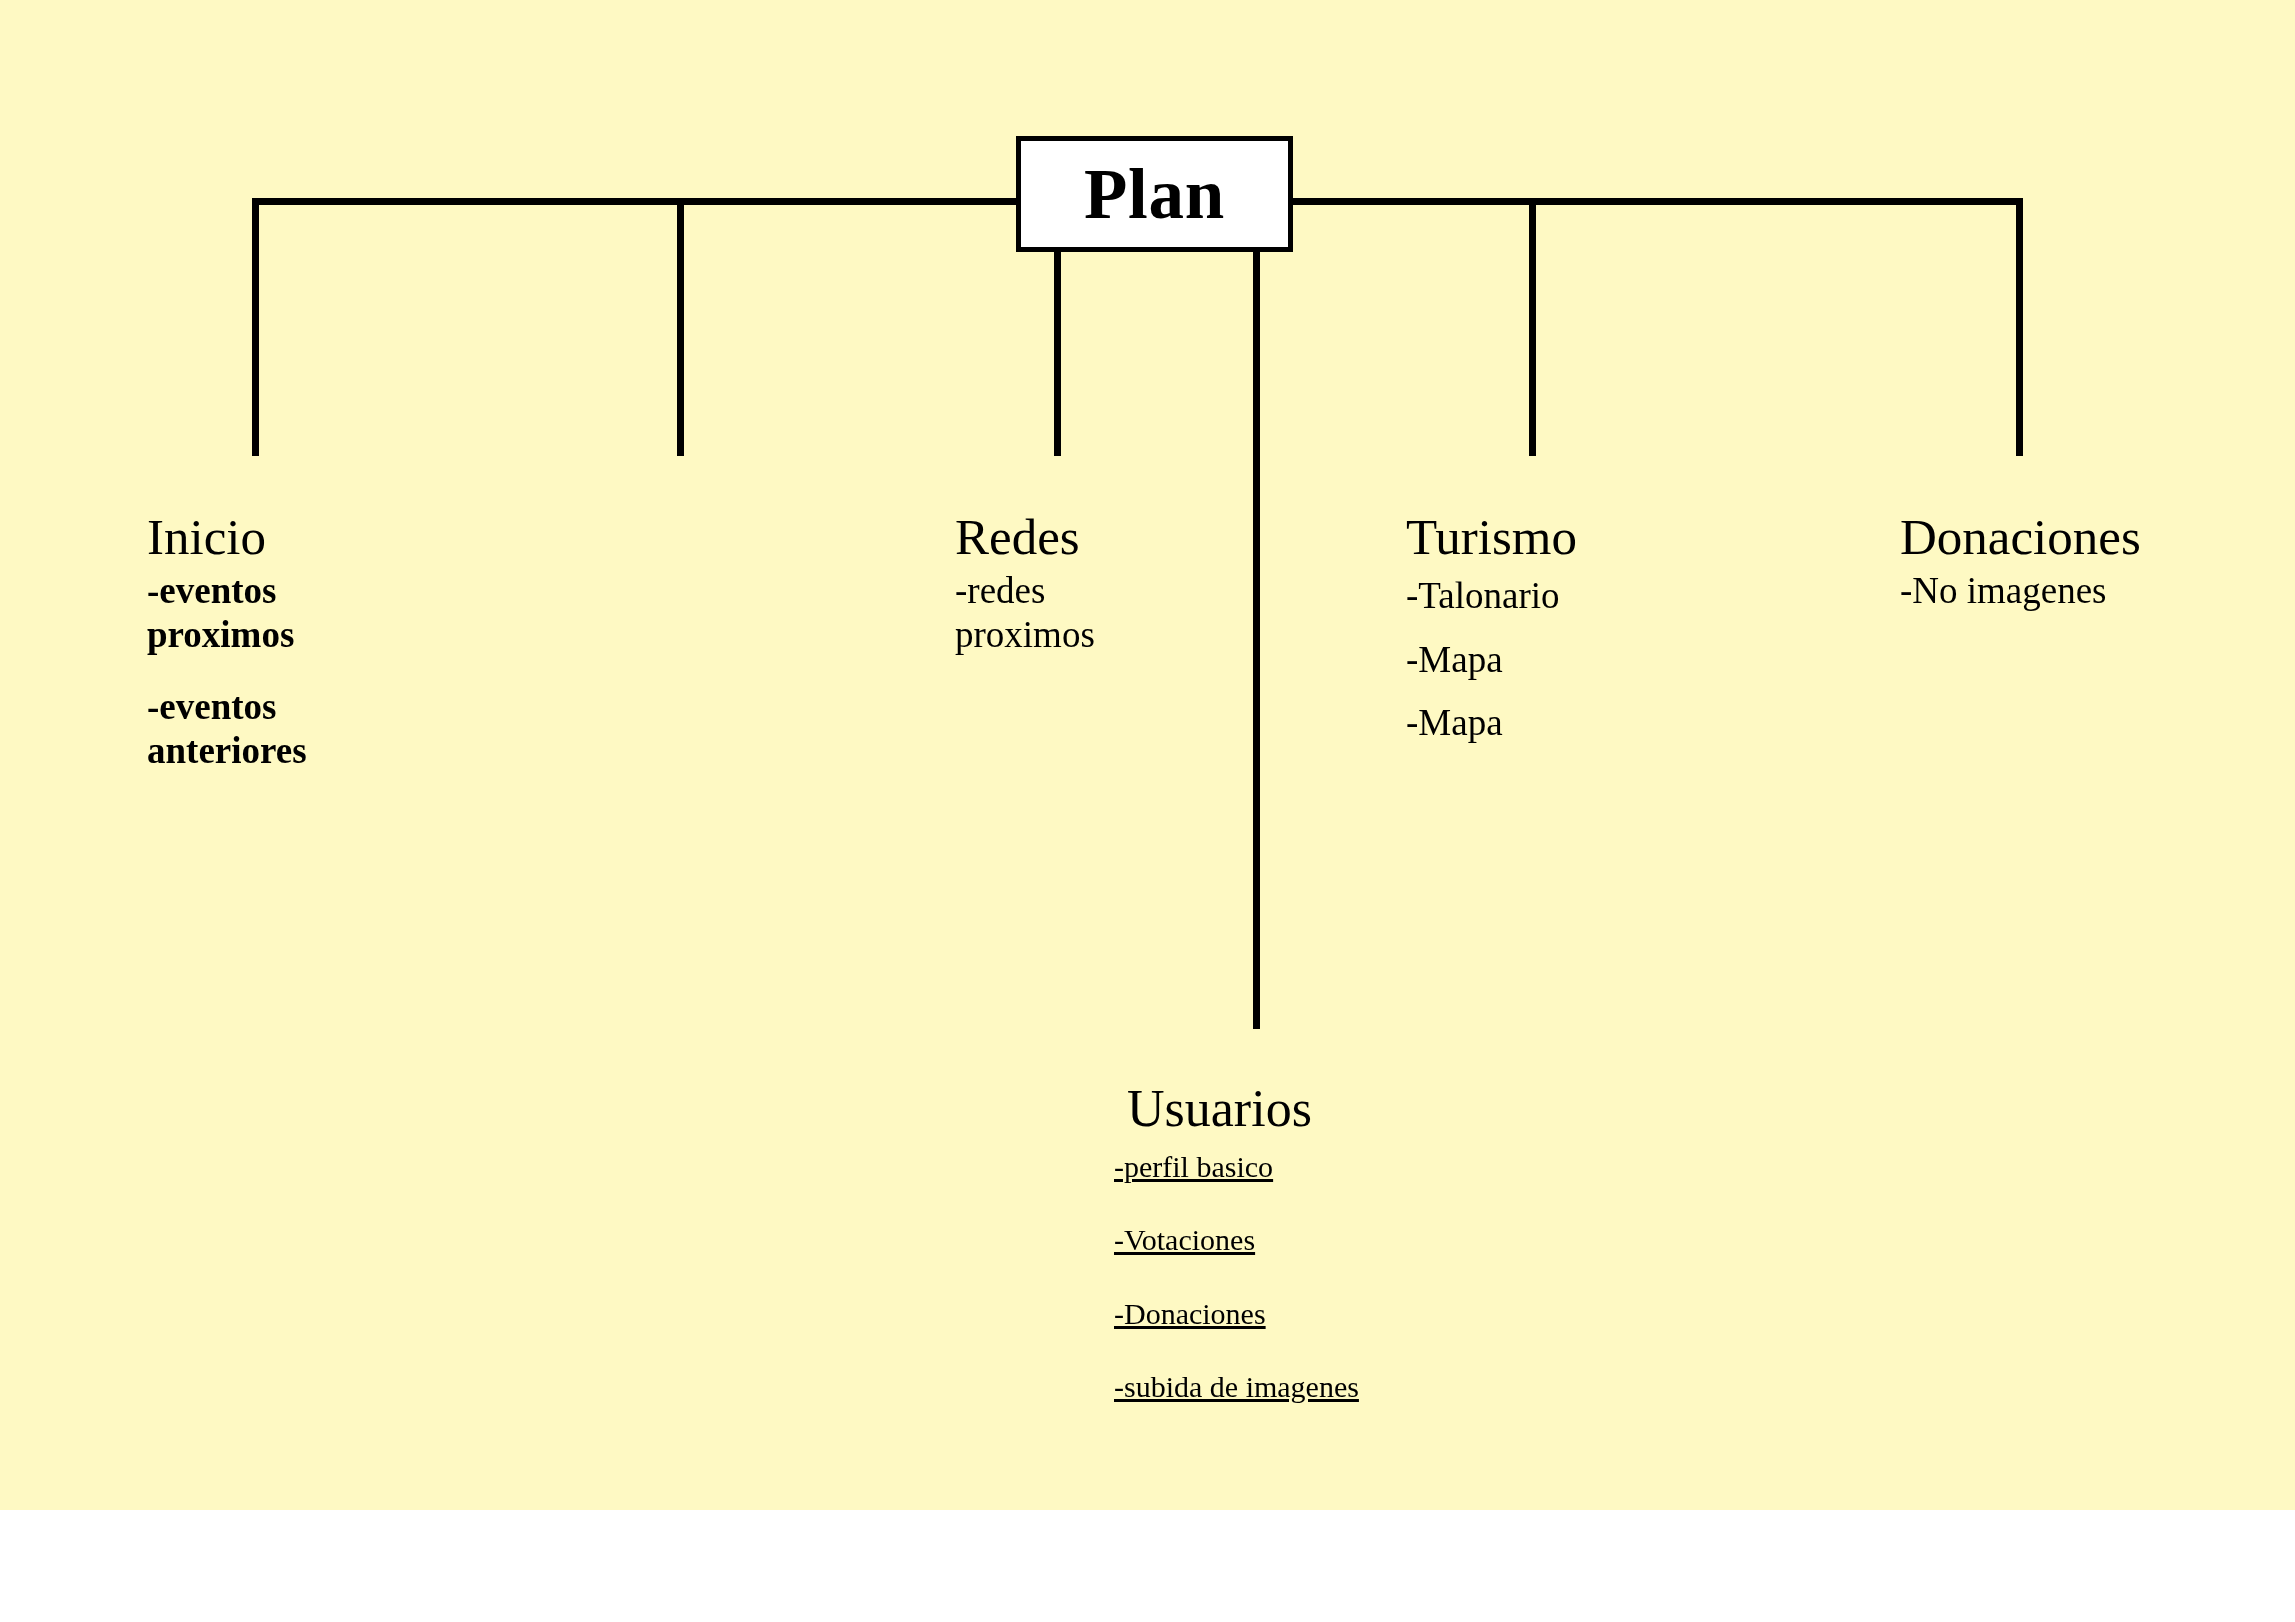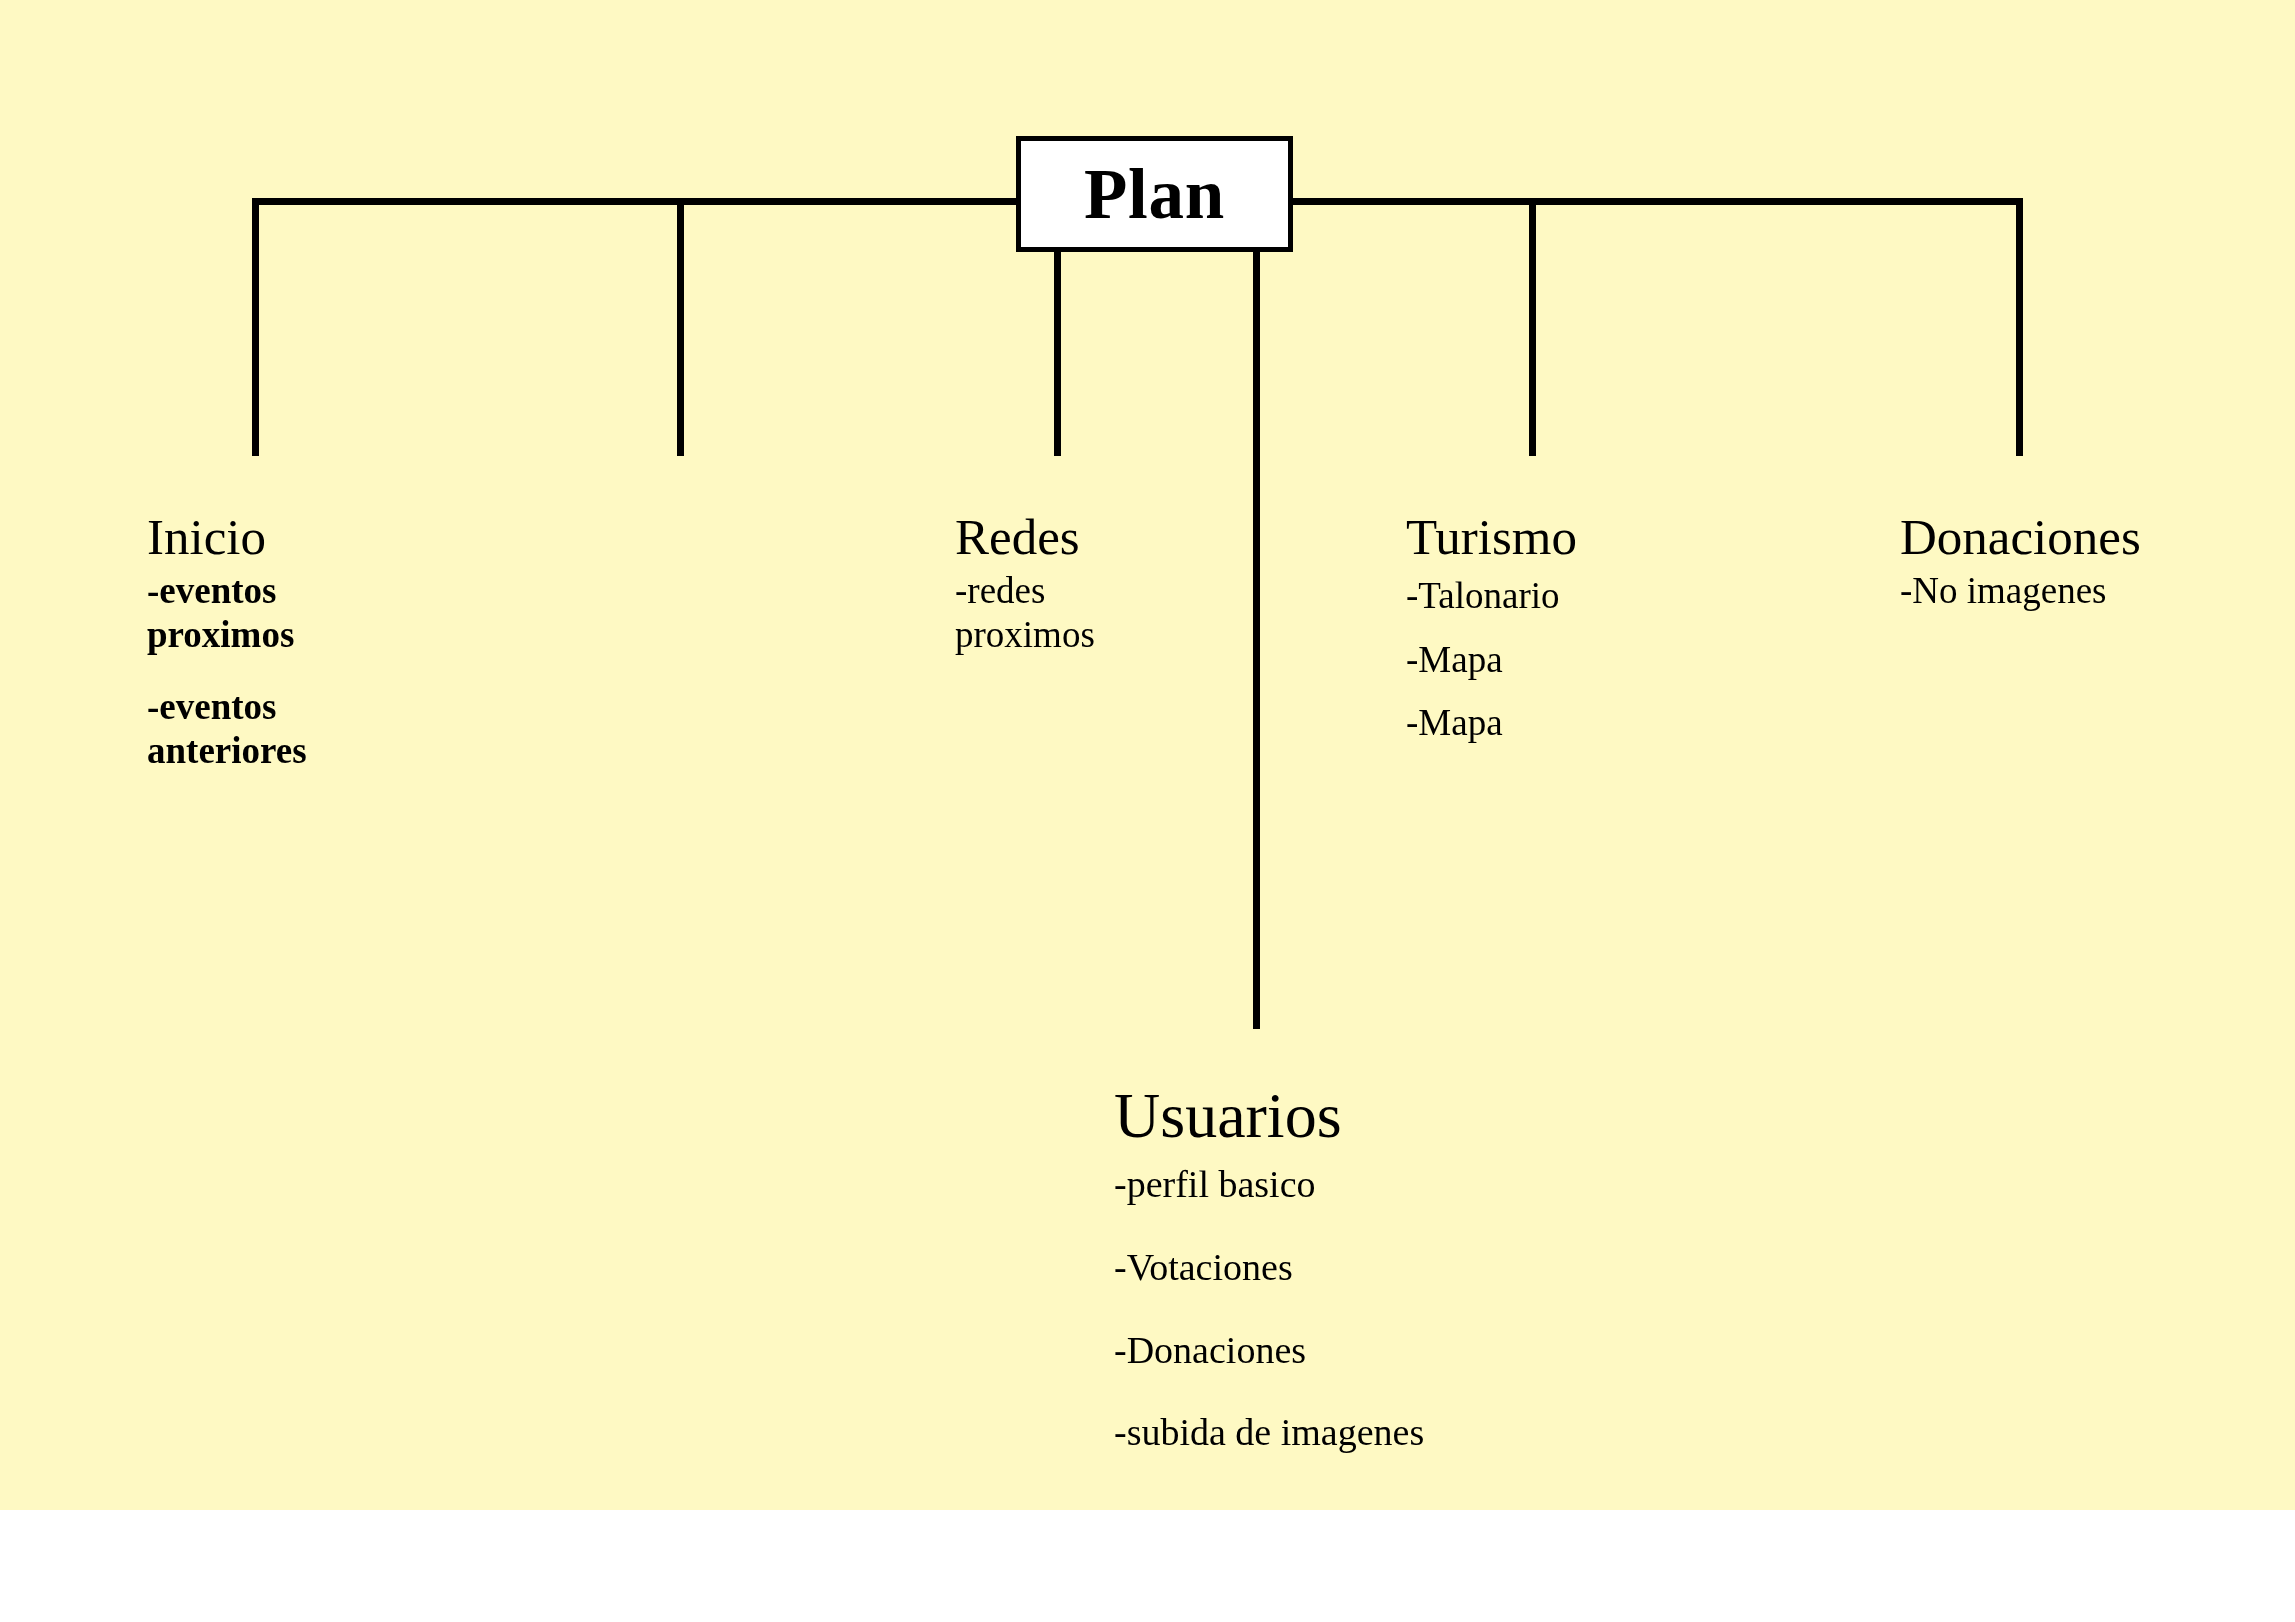--- a/index.html
+++ b/index.html
@@ -66,22 +66,22 @@
     line-height: 1.18;
     margin: 0 0 14.4px 0;
     white-space: pre-line;
   }
 
   
   .gap-tight .branch-items li { margin-bottom: 19.6px; }
   .gap-loose .branch-items li { margin-bottom: 29px; font-weight: bold; }
 
   
-  .branch-bottom .branch-title { font-size: 64px; margin-bottom: 11.8px; }
-  .branch-bottom .branch-items li { font-size: 38px; margin-bottom: 38px; }
+  .branch-bottom .branch-title { font-size: 52px; margin-bottom: 11.8px; margin-left: 13px; }
+  .branch-bottom .branch-items li { font-size: 30px; margin-bottom: 38px; text-decoration: underline; }
 </style>
 </head>
 <body>
 
 <div id="canvas">
 
   <div class="line line-h" style="left:252px; top:198px; width:767px;"></div>
 
   <div class="line line-h" style="left:1290px; top:198px; width:733px;"></div>
 

